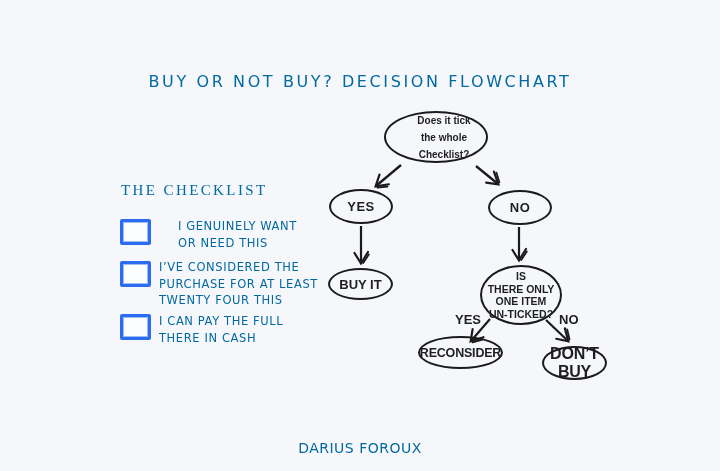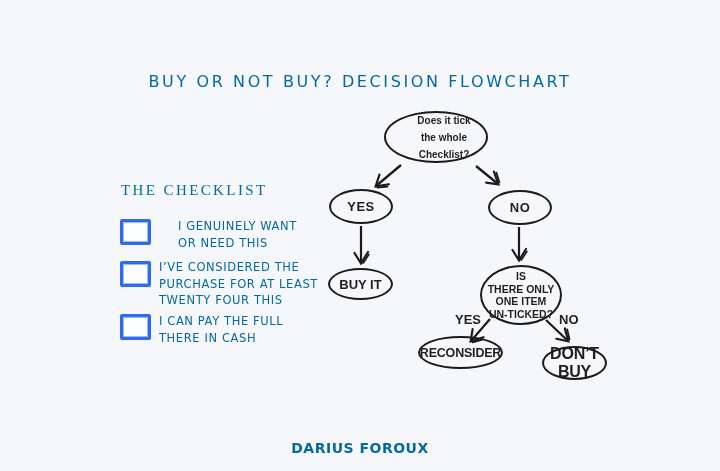--- a/index.html
+++ b/index.html
@@ -21,21 +21,21 @@
     font-size: 16px; letter-spacing: 2.6px; font-weight: 500;
     white-space: nowrap;
   }
   .checklist-heading {
     left: 121px; top: 182px;
     font-size: 15px; letter-spacing: 2.4px; font-weight: 500; font-family: Liberation Serif, serif;
   }
   .signature {
     left: 0; right: 0; top: 440px;
     text-align: center;
-    font-size: 14px; font-weight: bold; letter-spacing: 0.5px;
+    font-size: 14px; font-weight: normal; letter-spacing: 0.5px;
   }
 
   
   .checkbox {
     width: 31px; height: 26px;
     box-sizing: border-box;
     border: 3px solid #2b6cf0;
     border-radius: 2px;
     background: #fbfdff;
     box-shadow: inset 0 0 0 1px #9dbcf5;

